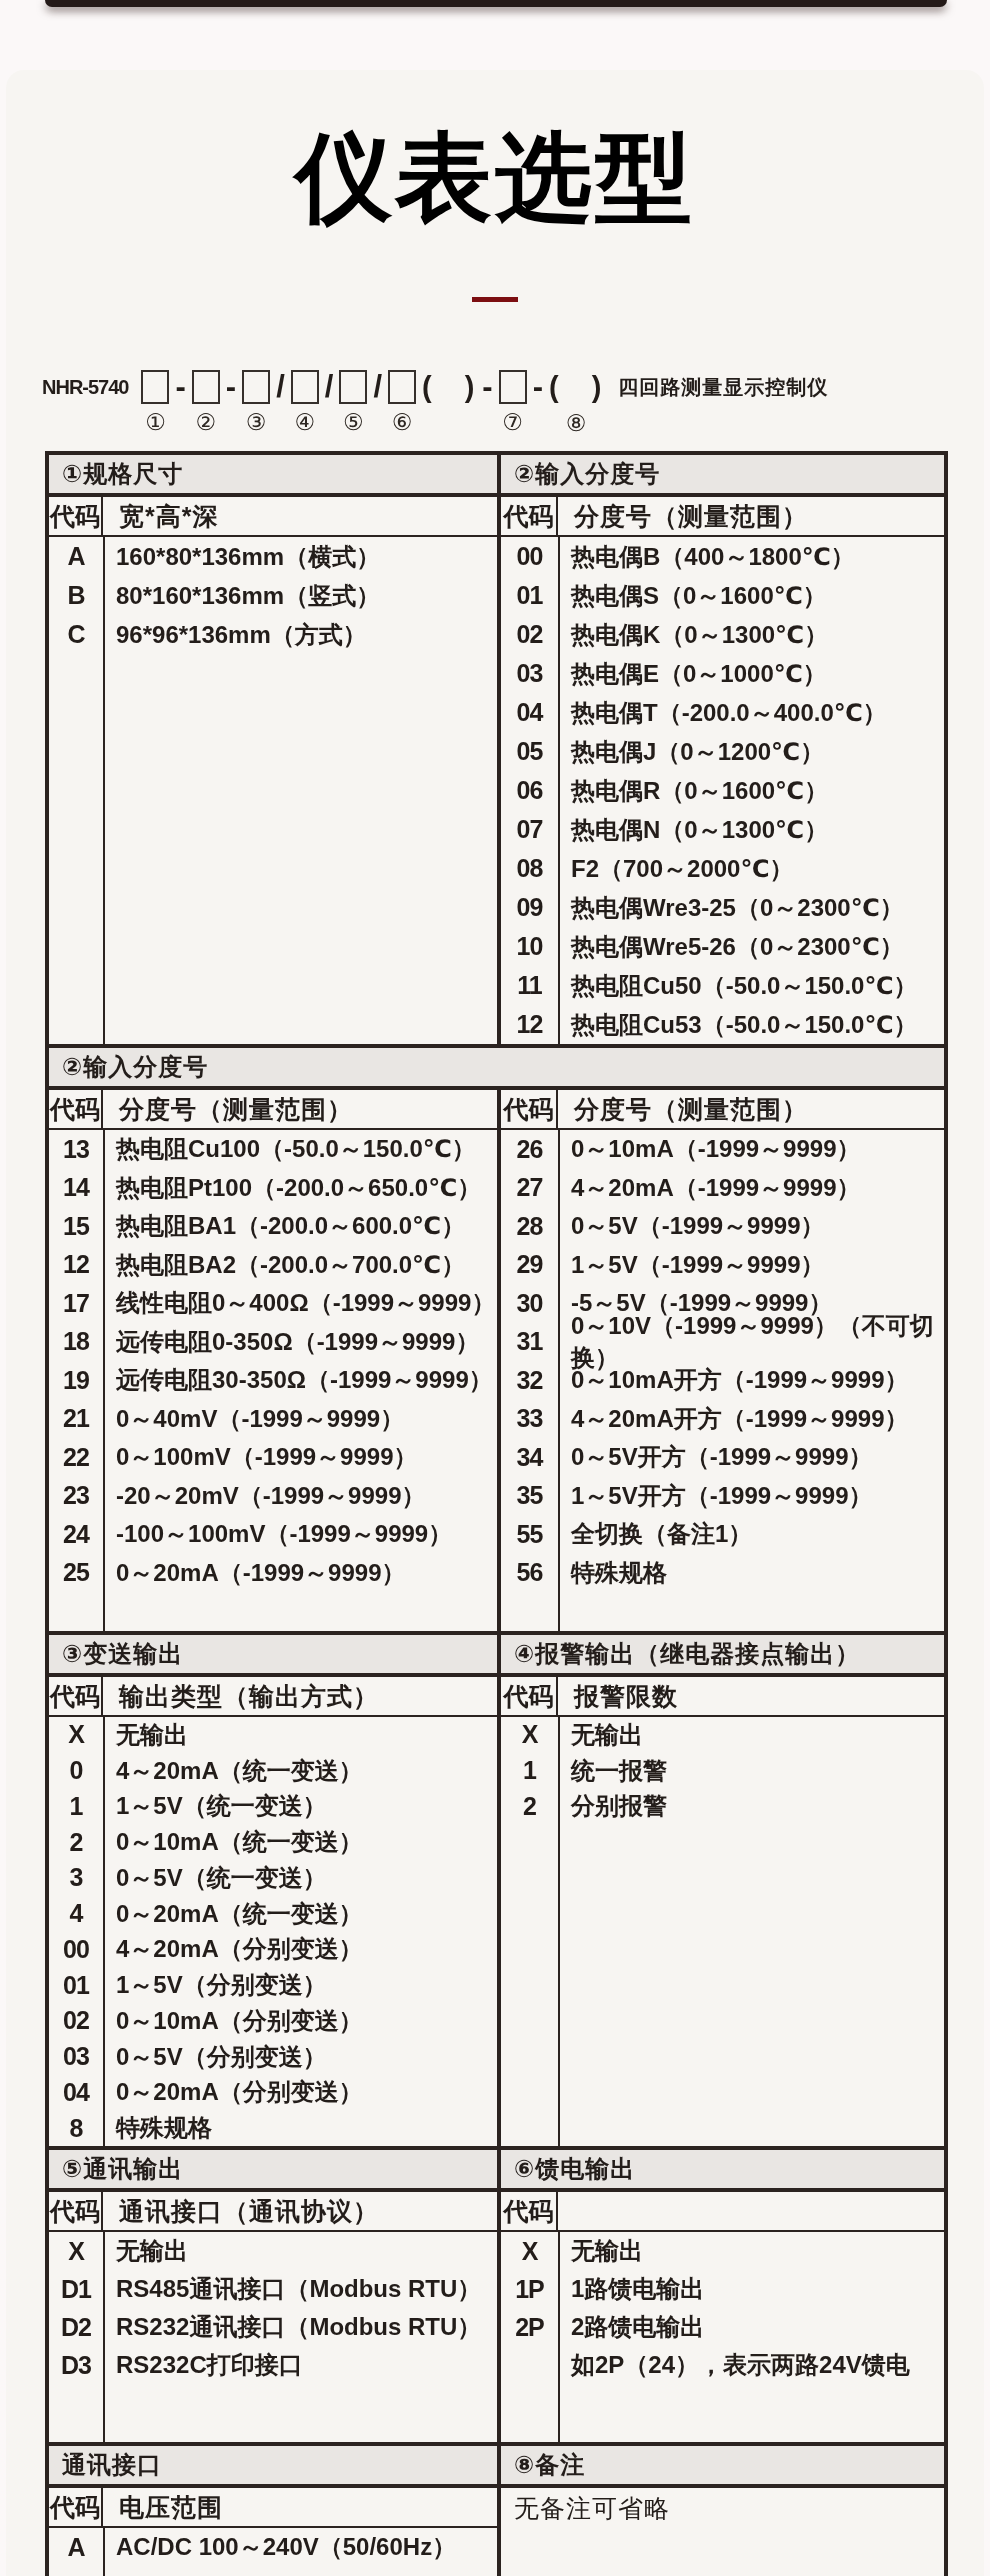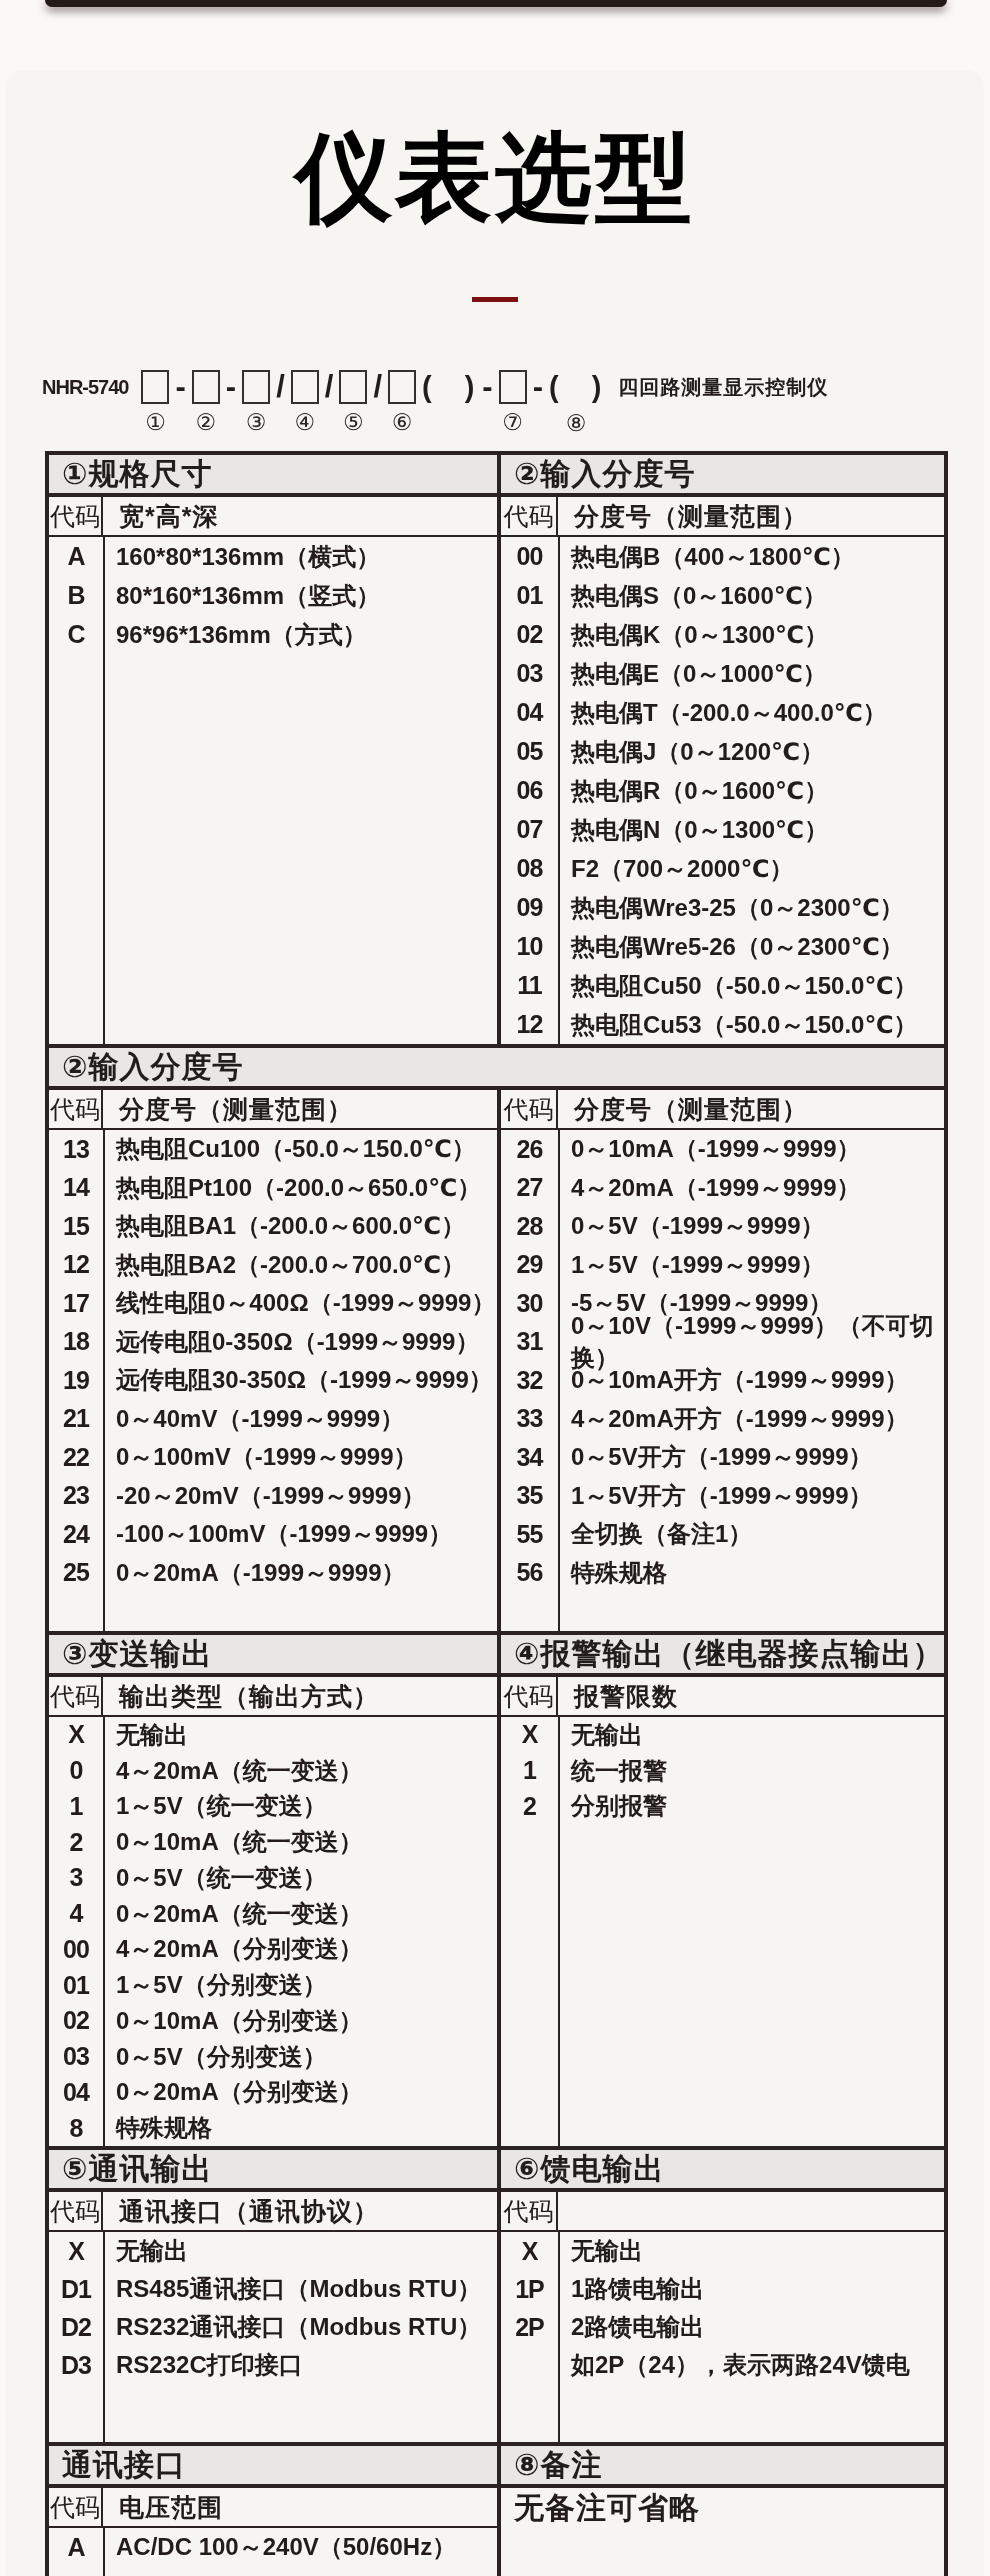--- a/index.html
+++ b/index.html
@@ -55,46 +55,46 @@
   .mparen{font-size:29px;font-weight:700;line-height:36px;letter-spacing:2px}
   .mcirc{font-size:23px;line-height:25px;margin-top:6px;font-weight:400;color:#2e2823}
   
   .sel-table{
     margin:15px 0 0 39px;width:903px;
     border:4px solid var(--bd);
     background:var(--cell);
   }
   .band{display:flex;height:46px;border-top:4px solid var(--bd);border-bottom:4px solid var(--bd);background:var(--band)}
   .section:first-child .band{height:42px;border-top:none}
-  .band-cell{display:flex;align-items:center;padding-left:13px;font-size:30px;font-weight:700;letter-spacing:1px}
+  .band-cell{display:flex;align-items:center;padding-left:13px;font-size:24px;font-weight:700;letter-spacing:1px}
   .band-cell.left{width:452px;border-right:4px solid var(--bd)}
   .band-cell.right,.band-cell.full{flex:1}
   .sec-body{display:flex}
   .half{display:flex;flex-direction:column;background:var(--cell)}
   .half-left{width:452px;flex:none;border-right:4px solid var(--bd)}
   .half-right{flex:1}
   .hrow{display:flex;height:40px;flex:none;border-bottom:2px solid var(--bd)}
-  .hrow .hcode{width:54px;flex:none;border-right:2px solid var(--bd);display:flex;align-items:center;justify-content:center;font-size:25px;font-weight:400}
+  .hrow .hcode{width:54px;flex:none;border-right:2px solid var(--bd);display:flex;align-items:center;justify-content:center;font-size:25px;font-weight:700}
   .half-right .hrow .hcode{width:57px}
   .hrow .hlabel{display:flex;align-items:center;padding-left:16px;font-size:25px;font-weight:700;letter-spacing:1px}
   .rows{position:relative;flex:none}
   .half:not(.no-divider) .rows::before{
     content:"";position:absolute;left:54px;top:0;bottom:0;width:2px;background:var(--bd);
   }
   .half-right:not(.no-divider) .rows::before{left:57px}
   .row{display:flex;align-items:center}
   .row .code{width:54px;flex:none;text-align:center;font-size:25px;font-weight:700;letter-spacing:-1px}
   .half-right .row .code{width:57px}
   .row .desc{padding-left:13px;font-size:24px;font-weight:700;letter-spacing:0}
   .s1 .rows{height:507px}  .s1 .row{height:39px}
   .s2 .rows{height:501px}  .s2 .row{height:38.5px}
   .s3 .rows{height:429px}  .s3 .row{height:35.75px}
   .s4 .rows{height:210px}  .s4 .row{height:38px}
   .s5 .rows{height:80px}   .s5 .row{height:38px}
-  .note-row{height:40px;display:flex;align-items:center;padding-left:13px;font-size:30px;font-weight:700;letter-spacing:1px}
+  .note-row{height:40px;display:flex;align-items:center;padding-left:13px;font-size:25px;font-weight:400;letter-spacing:1px}
 </style>
 </head>
 <body>
 
 <div class="top-bar"></div>
 
 <div class="card">
   <h1 class="title">仪表选型</h1>
   <div class="red-divider"></div>
 

